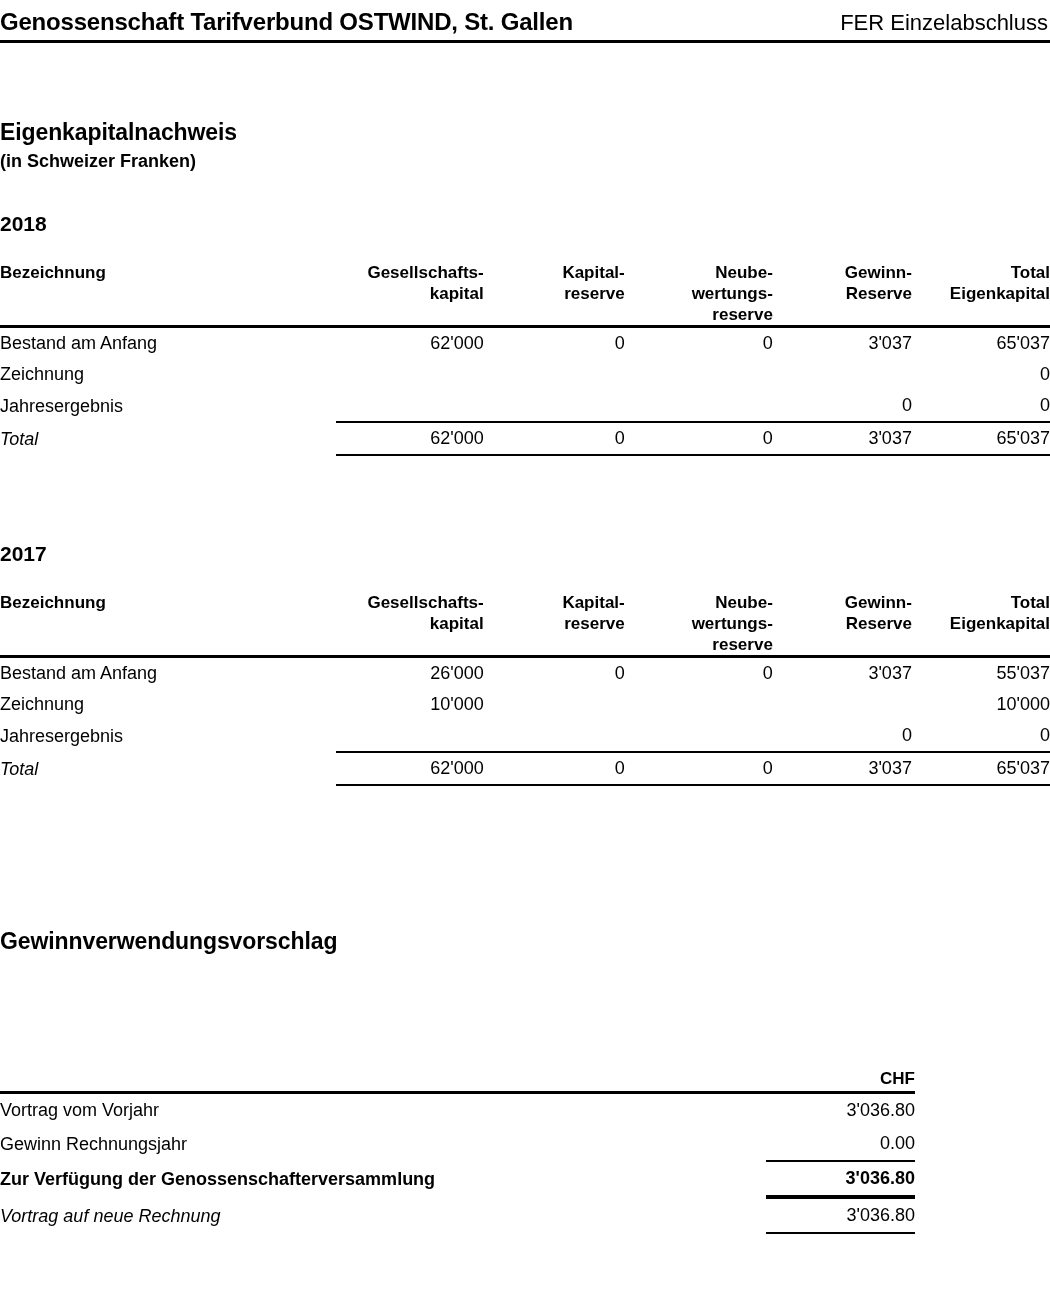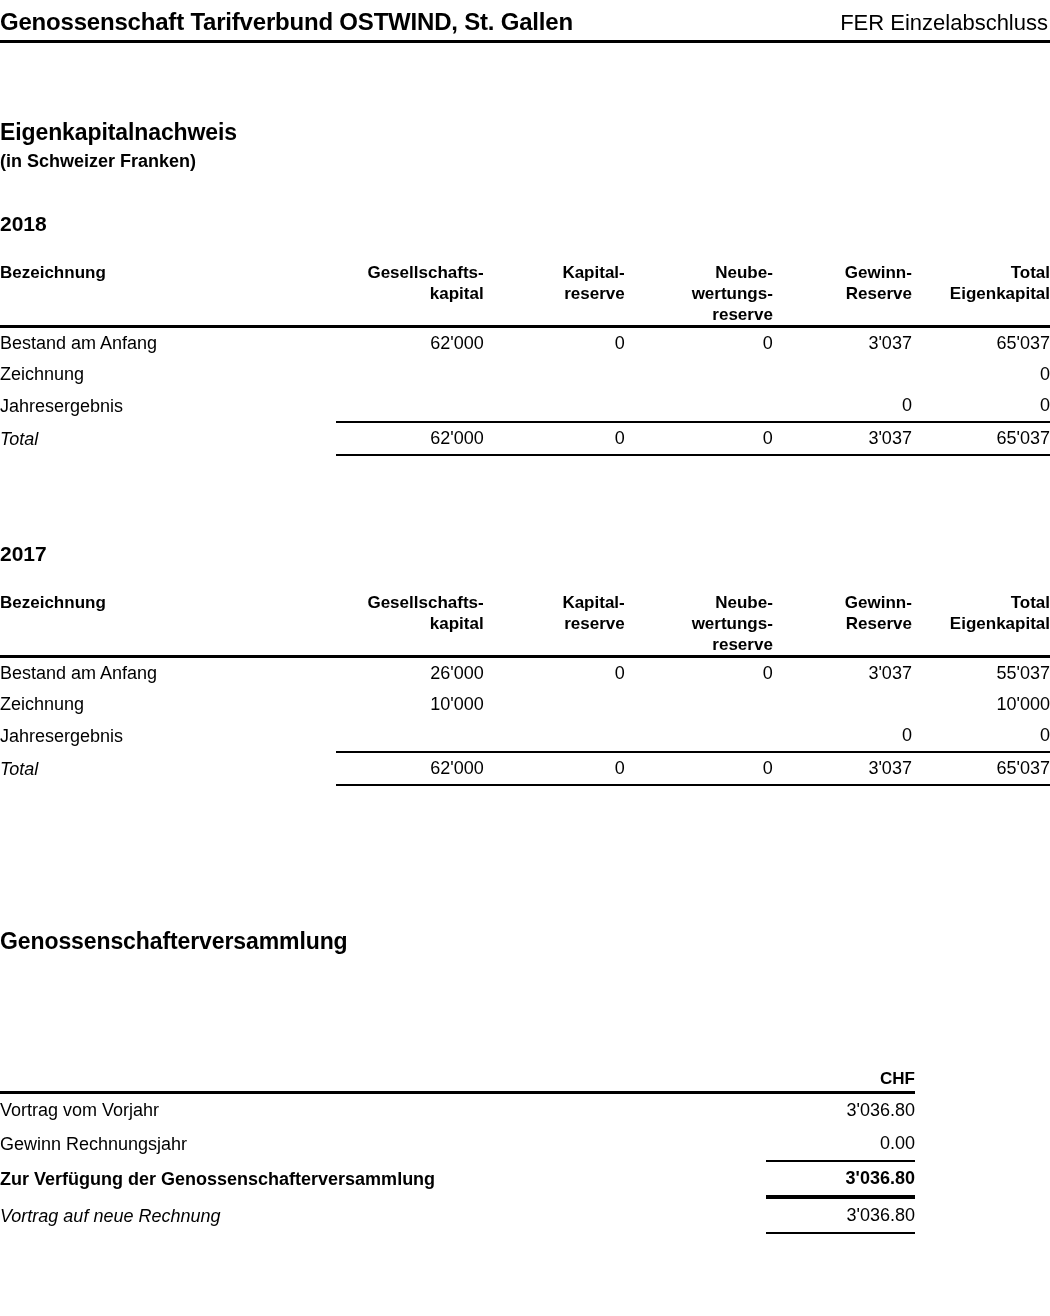--- a/index.html
+++ b/index.html
@@ -403,21 +403,21 @@
         <td class="num"></td>
           <td class="num"></td>
         <td class="num"></td>
       </tr>
     </tbody>
   </table>
 
   <div class="gap-86"></div>
   <div class="gap-40"></div>
 
-  <div class="section-title">Genossenschafterversammlung</div>
+  <div class="section-title">Gewinnverwendungsvorschlag</div>
 
   <div class="gap-72"></div>
   <div class="gap-40"></div>
 
   <table class="profit">
     <colgroup>
       <col class="p-label">
         <col class="p-val">
         <col class="p-pad">
     </colgroup>

